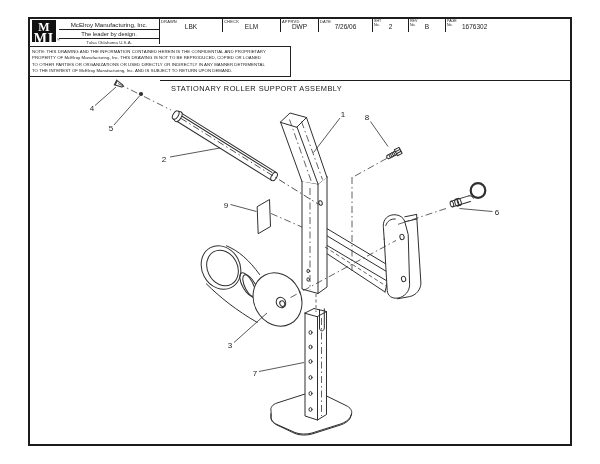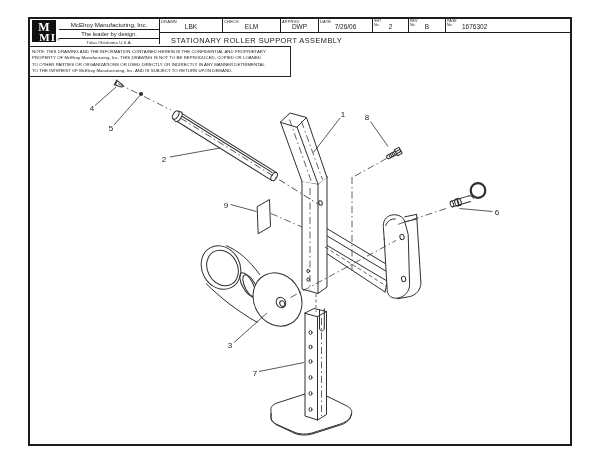--- a/index.html
+++ b/index.html
@@ -6,37 +6,37 @@
   .sheet{position:relative;width:600px;height:464px;background:#fff;
          font-family:"Liberation Sans",sans-serif;color:#1a1a1a;overflow:hidden;}
   .frame{position:absolute;left:28px;top:17px;width:544px;height:429px;
          box-sizing:border-box;border:2px solid #1c1c1c;}
   
   .tblock{position:absolute;left:30px;top:19px;width:540px;height:25px;display:flex;}
   .company-cell{position:relative;width:130px;height:25px;border-right:1px solid #1c1c1c;box-sizing:border-box;}
   .logo{position:absolute;left:2px;top:1px;width:24px;height:22px;background:#111;color:#fff;
         text-align:center;font-family:"Liberation Serif",serif;font-weight:bold;line-height:1;}
   .logo .l1{font-size:12px;padding-top:1px;}
-  .logo .l2{font-size:11px;margin-top:-1px;letter-spacing:1px;text-align:right;}
+  .logo .l2{font-size:14px;margin-top:-1px;letter-spacing:1px;}
   .logo-reg{position:absolute;left:27px;top:18px;font-size:4px;}
   .ctext{position:absolute;left:29px;top:0;width:100px;}
   .cname{font-size:6.2px;text-align:center;border-bottom:1px solid #1c1c1c;padding:2px 0 1px 0;white-space:nowrap;}
   .ctag{font-size:5.8px;text-align:center;border-bottom:1px solid #1c1c1c;padding:1px 0;white-space:nowrap;}
   .cloc{font-size:4.4px;text-align:center;padding-top:1px;color:#333;white-space:nowrap;}
   .tb-right{flex:1;display:flex;flex-direction:column;}
   .tb-row1{display:flex;height:13px;box-sizing:border-box;}
   .cell{position:relative;box-sizing:border-box;border-left:1px solid #1c1c1c;height:13px;}
   .cell:first-child{border-left:none;}
   .cell .lab{position:absolute;left:1px;top:0px;font-size:4px;color:#222;letter-spacing:.2px;}
   .cell .lab2{position:absolute;left:1px;top:0px;font-size:3.6px;line-height:1.15;color:#222;}
   .cell .val{text-align:center;font-size:6.5px;padding-top:4px;}
   .cell-page .val{text-align:left;padding-left:16px;}
   .w-drawn{width:62px}.w-check{width:58px}.w-apprvd{width:38px}
   .w-date{width:54px}.w-sht{width:36px}.w-rev{width:37px}.w-page{flex:1}
-  .tb-row2{flex:1;border-top:1px solid #1c1c1c;box-sizing:border-box;}
+  .tb-row2{flex:1;border-top:1px solid #1c1c1c;box-sizing:border-box;margin-top:48px;}
   .dtitle{font-size:7.4px;letter-spacing:.45px;padding:2.5px 0 0 11px;white-space:nowrap;}
   
   .notes{position:absolute;left:28px;top:46px;width:263px;height:31px;box-sizing:border-box;
          border:1px solid #222;padding:2px 3px;font-size:4.3px;line-height:1.5;color:#222;
          letter-spacing:.05px;white-space:nowrap;overflow:hidden;}
   
   svg.draw{position:absolute;left:0;top:0;}
   .pl{stroke:#2f2f2f;stroke-width:1;fill:none;stroke-linecap:round;stroke-linejoin:round;}
   .fw{fill:#ffffff;}
   .cl{stroke:#3a3a3a;stroke-width:.8;fill:none;}

